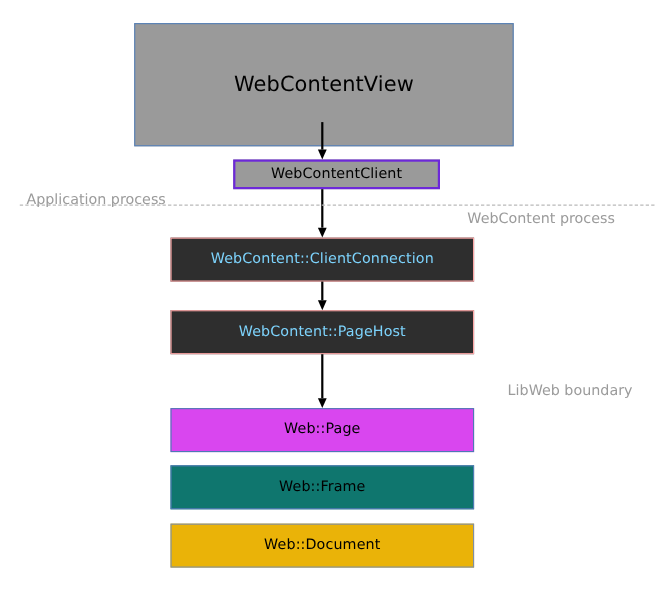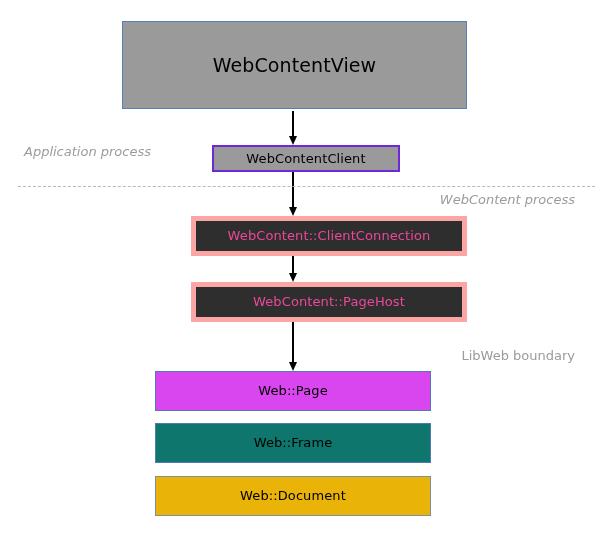--- a/index.html
+++ b/index.html
@@ -32,43 +32,42 @@
     line-height: 1.2;
     color: #000000;
     letter-spacing: 0.1px;
   }
 
   
   .node-view {
     left: 122px;
     top: 21px;
     width: 345px;
-    height: 88px;
+    height: 112px;
     background: #9a9a9a;
     border: 1px solid #5580b8;
     font-size: 19px;
   }
 
   
   .node-client {
     left: 212px;
     top: 145px;
     width: 188px;
     height: 27px;
     background: #9a9a9a;
     border: 2px solid #6d28d9;
     font-size: 13px;
   }
 
   
   .node-dark {
     background: #2e2e2e;
-    border: 5px solid #fca5a5;
-    color: #ec4899;
-    margin-left: 36px;
+    border: 1px solid #fca5a5;
+    color: #7dd3fc;
   }
   .node-clientconn {
     left: 155px;
     top: 216px;
     width: 276px;
     height: 40px;
   }
   .node-pagehost {
     left: 155px;
     top: 282px;
@@ -156,22 +155,22 @@
     border-top: 1.5px dashed #b9b9b9;
   }
 
   
   .caption {
     position: absolute;
     font-size: 13px;
     color: #9b9b9b;
     white-space: nowrap;
   }
-  .caption-app        { left: 24px;  top: 144px; font-style: italic; }
-  .caption-webcontent { right: 28px; top: 192px; font-style: italic; }
+  .caption-app        { left: 24px;  top: 174px; }
+  .caption-webcontent { right: 44px; top: 192px; }
   .caption-libweb     { right: 28px; top: 348px; }
 </style>
 </head>
 <body>
 
 <div id="canvas">
 
   <div class="node node-view">
     <span>WebContentView</span>
   </div>

